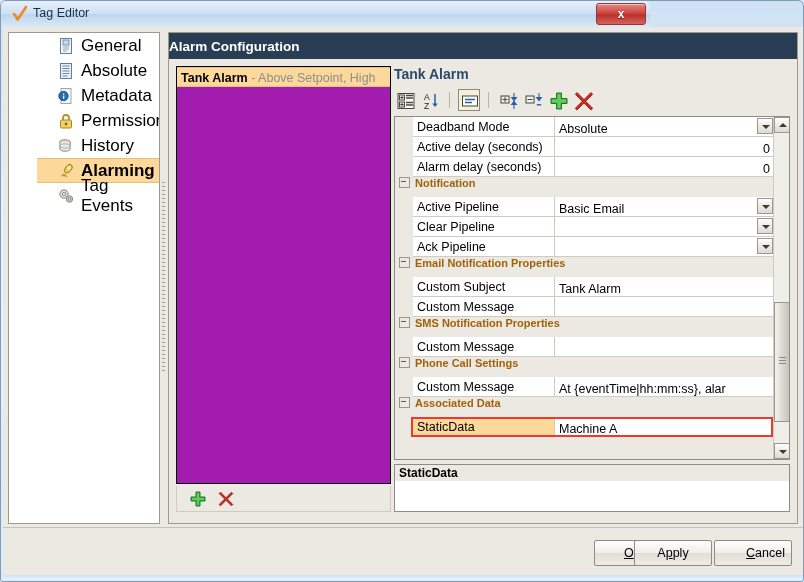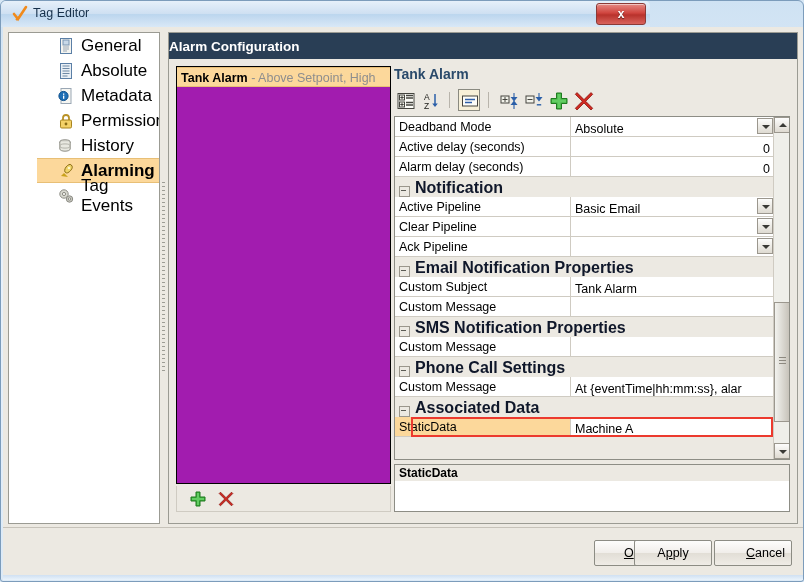--- a/index.html
+++ b/index.html
@@ -154,37 +154,38 @@
   }
   #grid{
     position:absolute;left:0;top:0;width:380px;height:342px;
   }
   .grow{
     position:relative;height:20px;box-sizing:border-box;
     display:flex;align-items:stretch;
   }
   .gcat{
     height:20px;box-sizing:border-box;
-    display:flex;align-items:flex-end;
+    display:flex;align-items:flex-start;
     padding-left:4px;
     background:#ece9e2;
-    color:#0f172a;font-weight:bold;font-size:16px;
+    color:#a16207;font-weight:bold;font-size:11px;
   }
   .catbox{
     width:9px;height:9px;border:1px solid #9a968c;
     background:#ece9e2;margin-right:5px;position:relative;flex:none;
   }
   .catbox:before{
     content:"";position:absolute;left:1px;top:3px;width:5px;height:1px;background:#5b5b55;
   }
   .gname{
-    width:176px;flex:none;box-sizing:border-box;
+    width:142px;flex:none;box-sizing:border-box;
     background:#fff;border:1px solid #cfcbc2;border-top:none;border-left:none;
     display:flex;align-items:center;padding-left:4px;
     font-size:12.5px;
+    margin-left:18px;
   }
   .gval{
     flex:1;box-sizing:border-box;
     background:#fff;border:1px solid #cfcbc2;border-top:none;border-left:none;
     display:flex;align-items:flex-end;padding-left:4px;
     font-size:12.5px;overflow:hidden;white-space:nowrap;
     position:relative;
   }
   .gval.num{justify-content:flex-end;padding-right:4px;}
   .combo-arrow{

